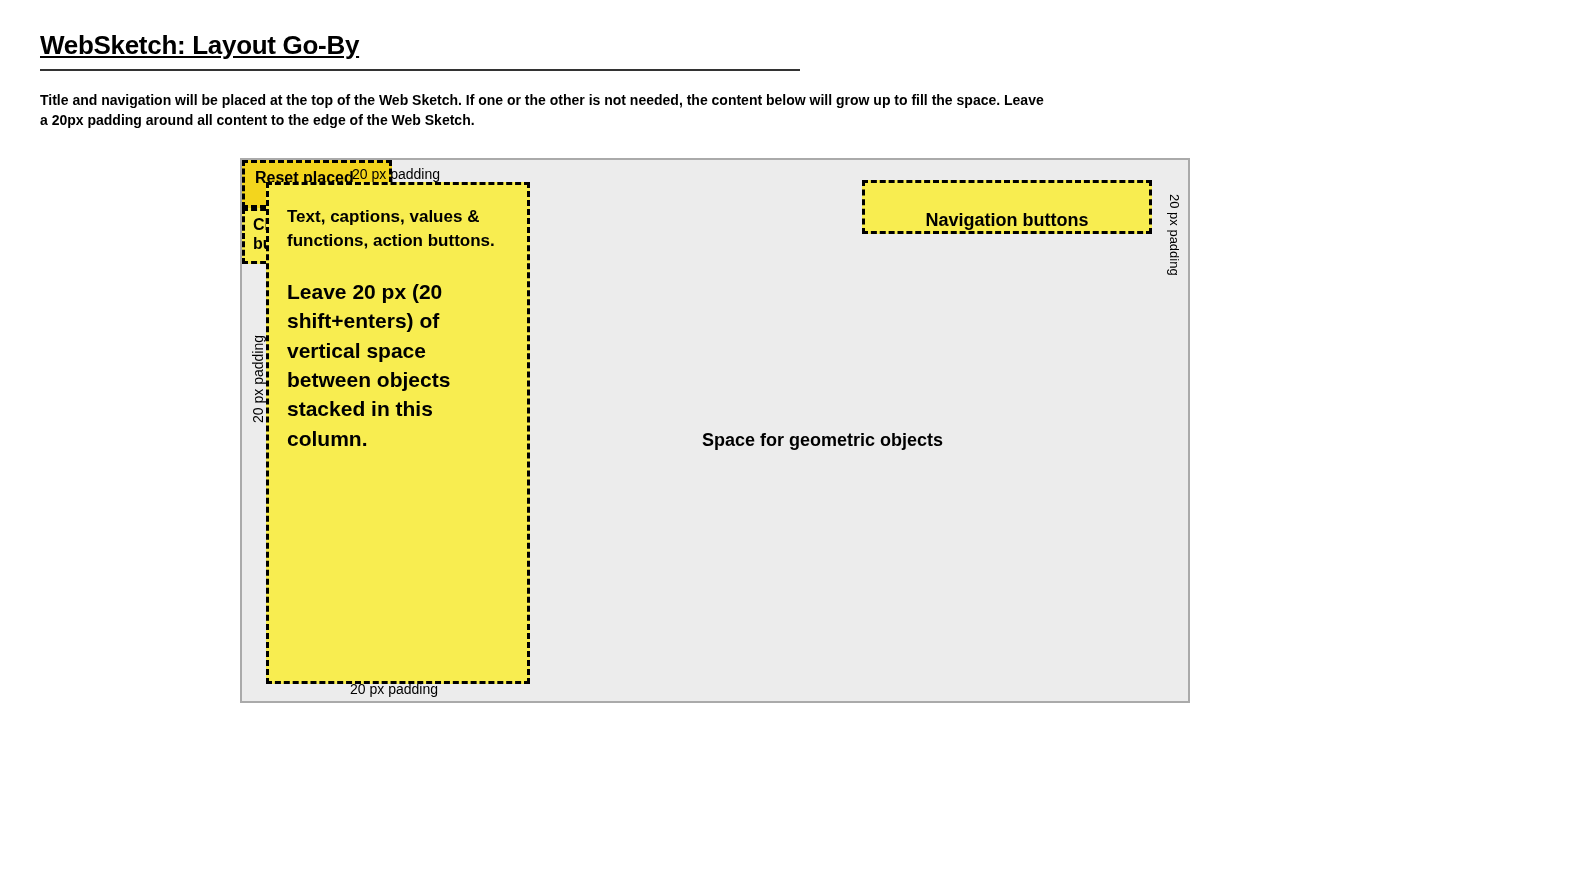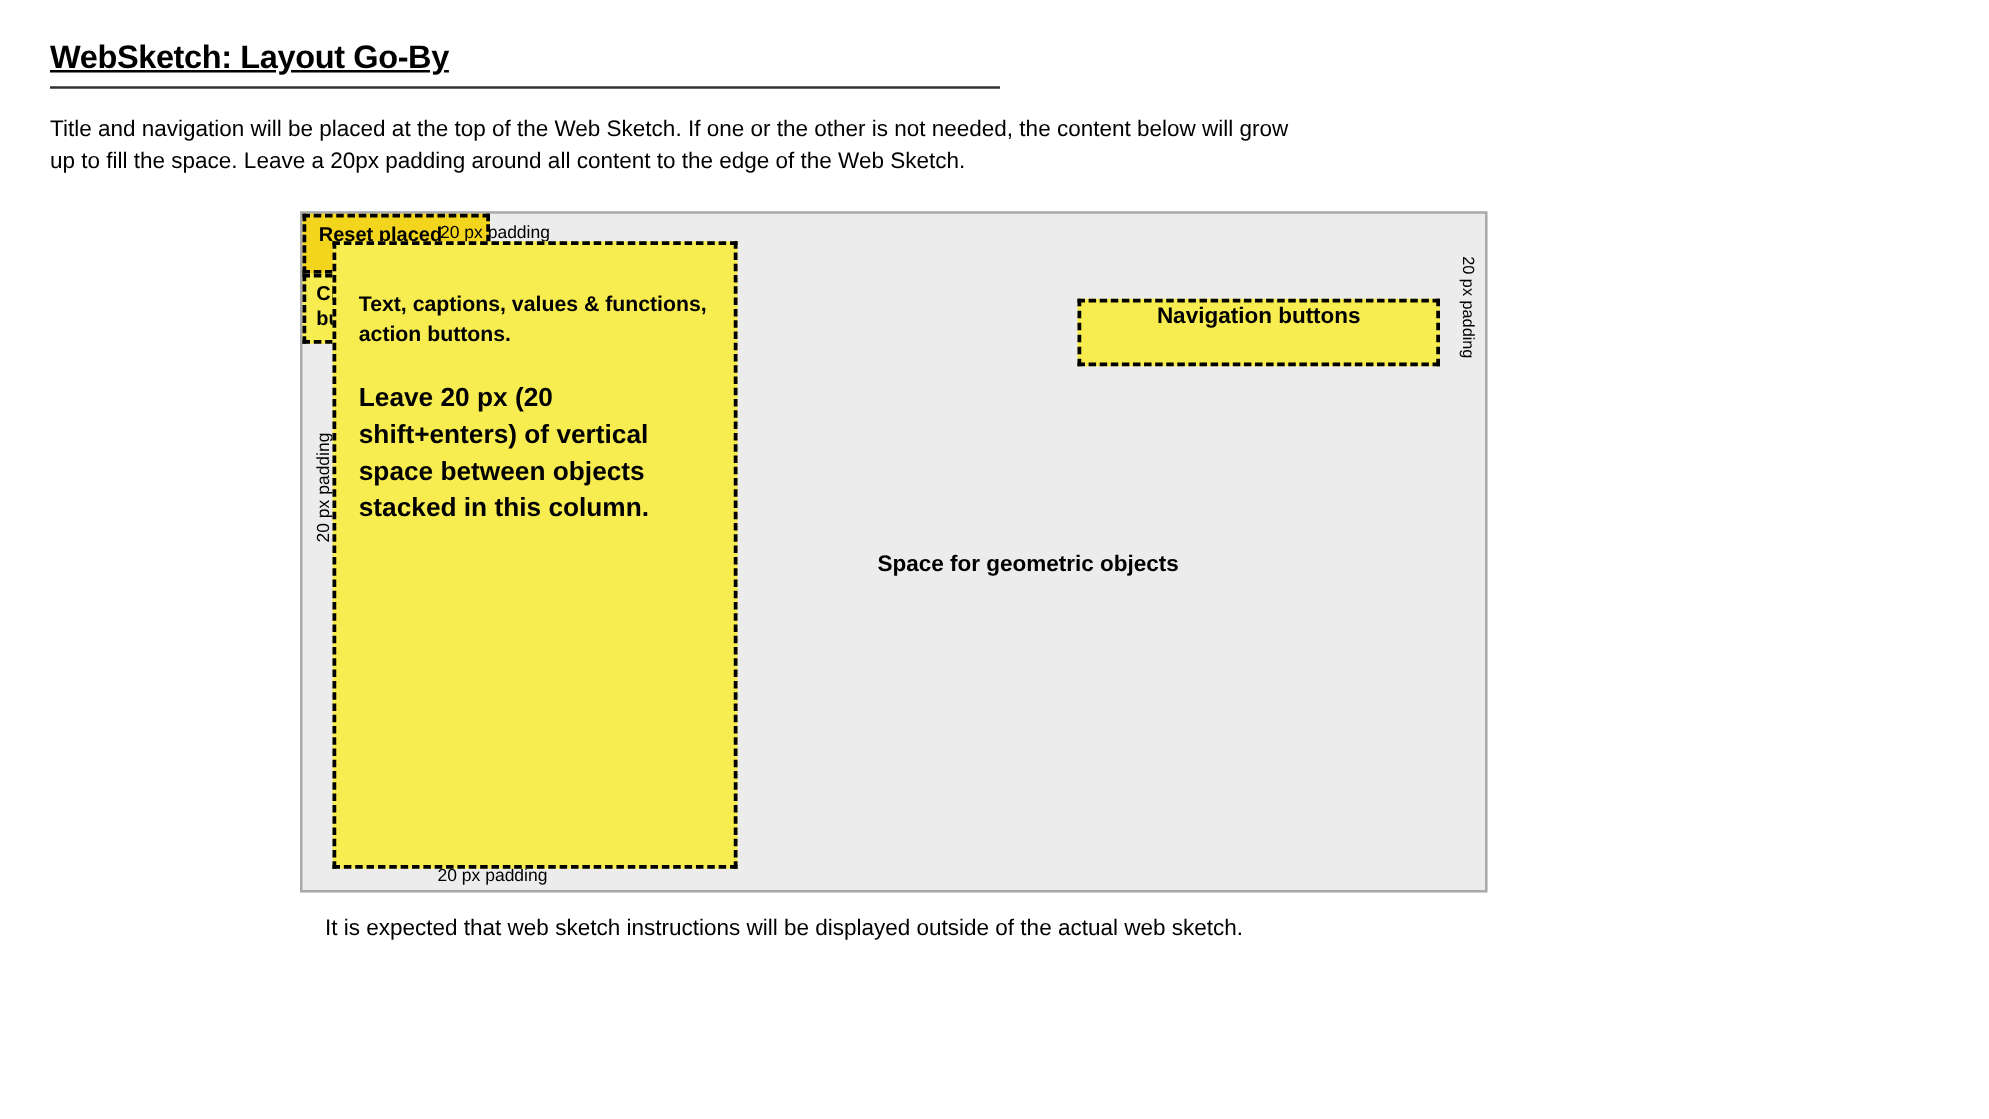--- a/index.html
+++ b/index.html
@@ -17,24 +17,25 @@
     letter-spacing: -0.3px;
     text-decoration: underline;
   }
   .title-rule {
     height: 2px;
     background: #333;
     width: 760px;
     margin-bottom: 20px;
   }
   .intro {
-    font-size: 18px;
+    font-size: 14px;
     max-width: 1010px;
     line-height: 1.4;
     margin-bottom: 28px;
+    font-weight: bold;
   }
 
   
   .sketch-wrap {
     margin-left: 200px;
     width: 960px;
     position: relative;
   }
   .sketch-box {
     width: 950px;
@@ -47,45 +48,44 @@
   
   .dashed {
     border: 3px dashed #000;
     background: #f8ed50;
     position: absolute;
   }
 
   .left-panel {
     left: 24px;
     top: 22px;
-    width: 324px;
+    width: 264px;
     height: 502px;
-    padding: 36px 18px;
+    padding: 20px 18px;
   }
   .left-panel .para {
     font-weight: 700;
     font-size: 17px;
     line-height: 1.4;
     margin-bottom: 24px;
   }
   .left-panel .para2 {
     font-weight: 700;
     font-size: 21px;
     line-height: 1.4;
   }
 
   .nav-panel {
     right: 36px;
     top: 20px;
     width: 290px;
     height: 54px;
     display: flex;
-    align-items: flex-start;
+    align-items: flex-end;
     justify-content: center;
-    margin-top: 48px;
   }
   .nav-panel span {
     font-weight: 800;
     font-size: 18px;
   }
 
   .reset-panel {
     left: 24px;
     bottom: 18px;
     width: 150px;
@@ -170,14 +170,13 @@
     <div class="reset-panel">
       <span>Reset placed</span>
     </div>
 
     <div class="check-panel">
       <span>Check answer button</span>
     </div>
 
   </div>
 
-  <div class="footer-note">It is expected that web sketch instructions will be displayed outside of the actual web sketch.</div>
 </div>
 
 </body></html>

